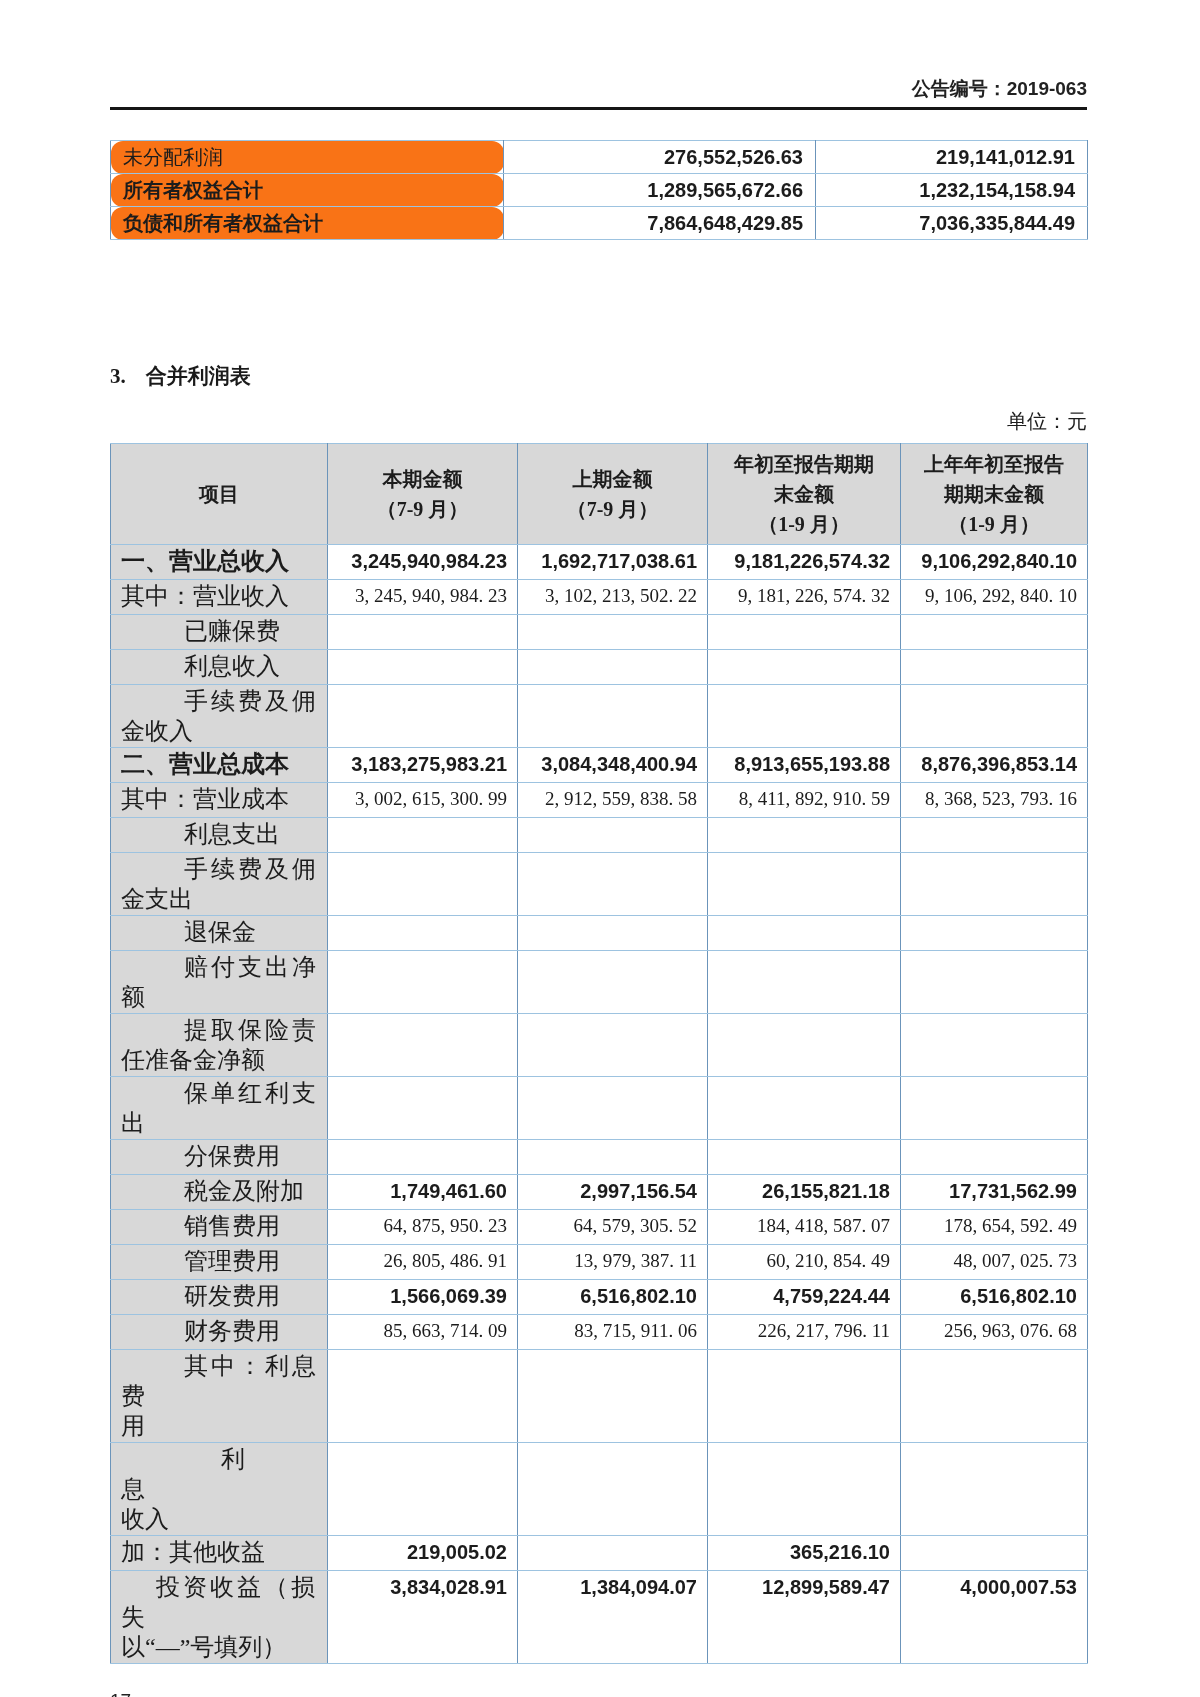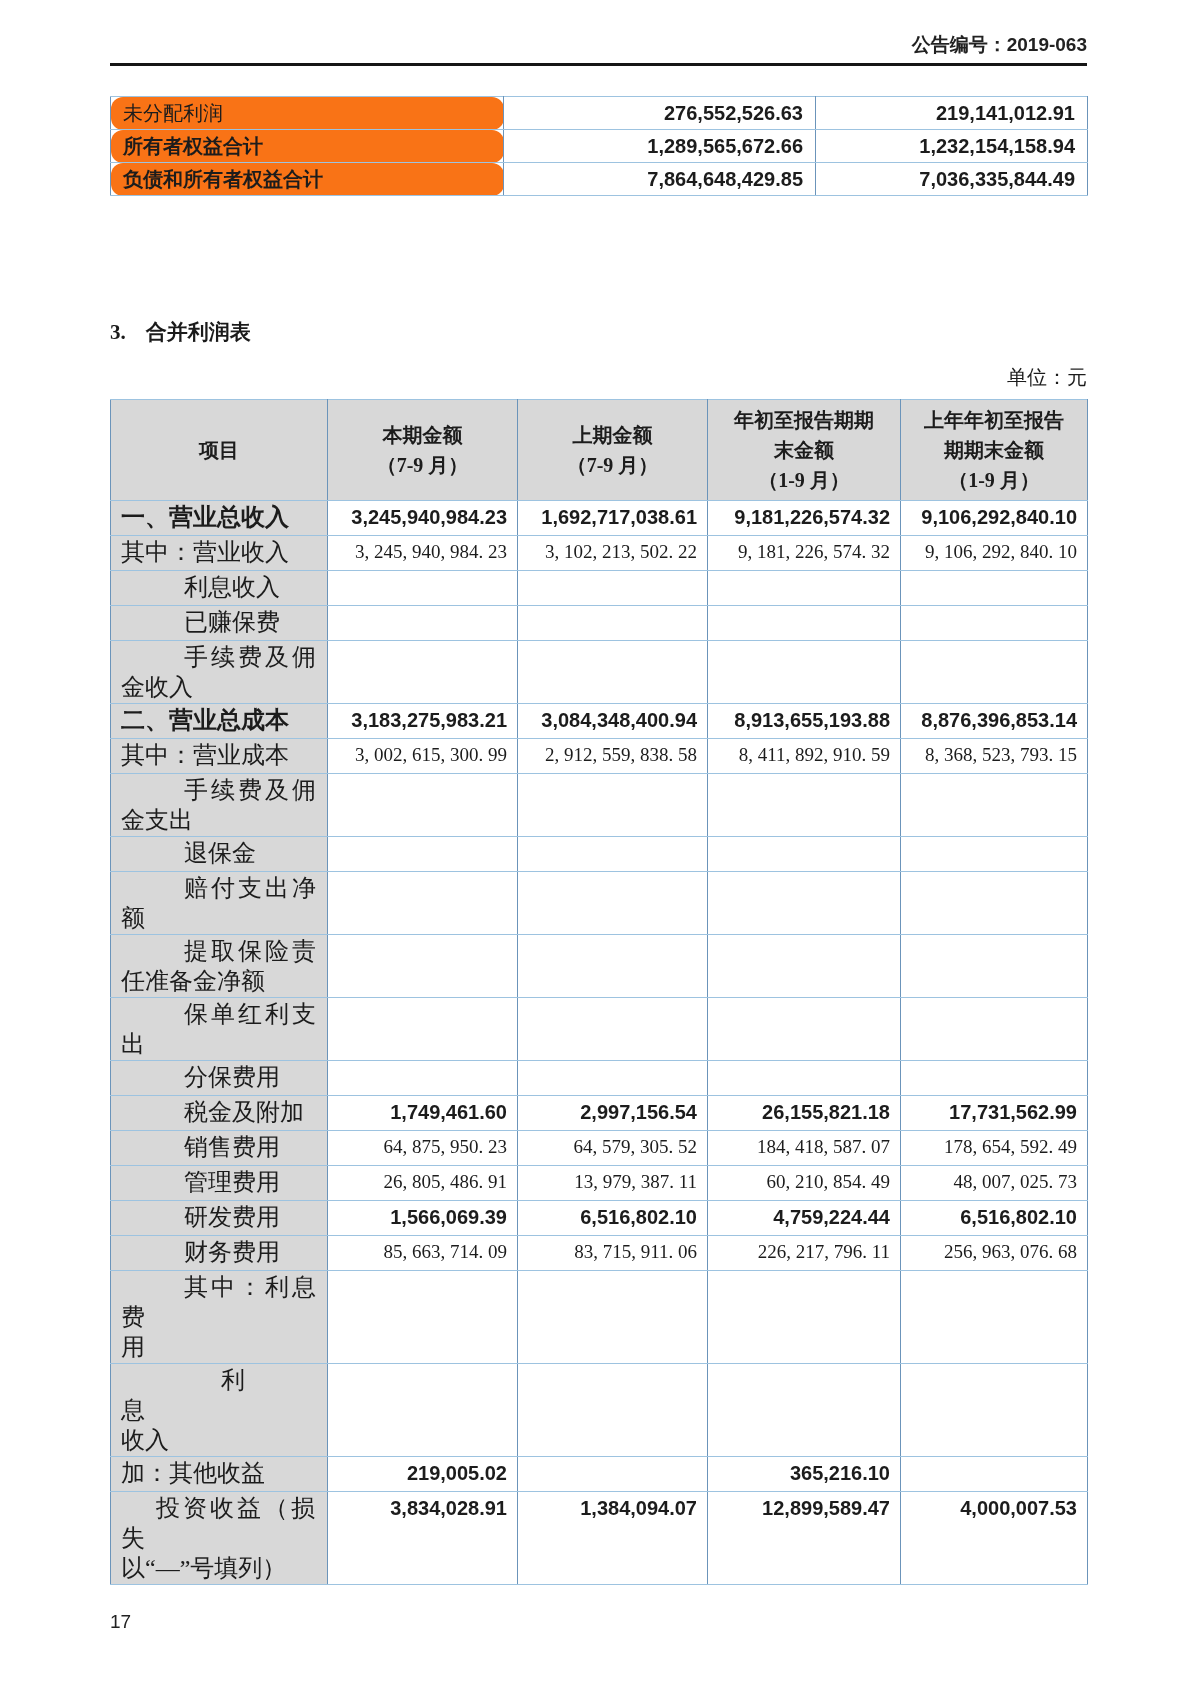--- a/index.html
+++ b/index.html
@@ -4,21 +4,21 @@
 <style>
   html,body { margin:0; padding:0; background:#ffffff; }
   .page {
     position:relative; width:1200px; height:1697px; background:#ffffff;
     font-family:"Liberation Serif","DejaVu Serif",serif; color:#1c1c1c;
     overflow:hidden;
   }
   .content { padding:0 113px 0 110px; }
 
   .header-note {
-    padding-top:32px; text-align:right;
+    padding-top:76px; text-align:right;
     font-family:"Liberation Sans","DejaVu Sans",sans-serif;
     font-size:19px; font-weight:600; color:#222;
   }
   .header-rule { margin-top:5px; height:3px; background:#161616; }
 
   table { border-collapse:collapse; table-layout:fixed; width:977px; }
   td, th {
     border-top:1.5px solid #9dc3e0; border-bottom:1.5px solid #9dc3e0;
     border-left:1.5px solid #6b94ba; border-right:1.5px solid #6b94ba;
     overflow:hidden;
@@ -144,28 +144,28 @@
             <td class="value num-sans">9,106,292,840.10</td>
           </tr>
           <tr>
             <td class="label ind-none">其中：营业收入</td>
             <td class="value num-serif">3, 245, 940, 984. 23</td>
             <td class="value num-serif">3, 102, 213, 502. 22</td>
             <td class="value num-serif">9, 181, 226, 574. 32</td>
             <td class="value num-serif">9, 106, 292, 840. 10</td>
           </tr>
           <tr>
+            <td class="label ind-sub">已赚保费</td>
+            <td class="value num-serif"></td>
+            <td class="value num-serif"></td>
+            <td class="value num-serif"></td>
+            <td class="value num-serif"></td>
+          </tr>
+          <tr>
             <td class="label ind-sub">利息收入</td>
-            <td class="value num-serif"></td>
-            <td class="value num-serif"></td>
-            <td class="value num-serif"></td>
-            <td class="value num-serif"></td>
-          </tr>
-          <tr>
-            <td class="label ind-sub">已赚保费</td>
             <td class="value num-serif"></td>
             <td class="value num-serif"></td>
             <td class="value num-serif"></td>
             <td class="value num-serif"></td>
           </tr>
           <tr>
             <td class="label ind-sub spread">手续费及佣
 金收入</td>
             <td class="value num-serif"></td>
             <td class="value num-serif"></td>
@@ -177,21 +177,28 @@
             <td class="value num-sans">3,183,275,983.21</td>
             <td class="value num-sans">3,084,348,400.94</td>
             <td class="value num-sans">8,913,655,193.88</td>
             <td class="value num-sans">8,876,396,853.14</td>
           </tr>
           <tr>
             <td class="label ind-none">其中：营业成本</td>
             <td class="value num-serif">3, 002, 615, 300. 99</td>
             <td class="value num-serif">2, 912, 559, 838. 58</td>
             <td class="value num-serif">8, 411, 892, 910. 59</td>
-            <td class="value num-serif">8, 368, 523, 793. 15</td>
+            <td class="value num-serif">8, 368, 523, 793. 16</td>
+          </tr>
+          <tr>
+            <td class="label ind-sub">利息支出</td>
+            <td class="value num-serif"></td>
+            <td class="value num-serif"></td>
+            <td class="value num-serif"></td>
+            <td class="value num-serif"></td>
           </tr>
           <tr>
             <td class="label ind-sub spread">手续费及佣
 金支出</td>
             <td class="value num-serif"></td>
             <td class="value num-serif"></td>
             <td class="value num-serif"></td>
             <td class="value num-serif"></td>
           </tr>
           <tr>

